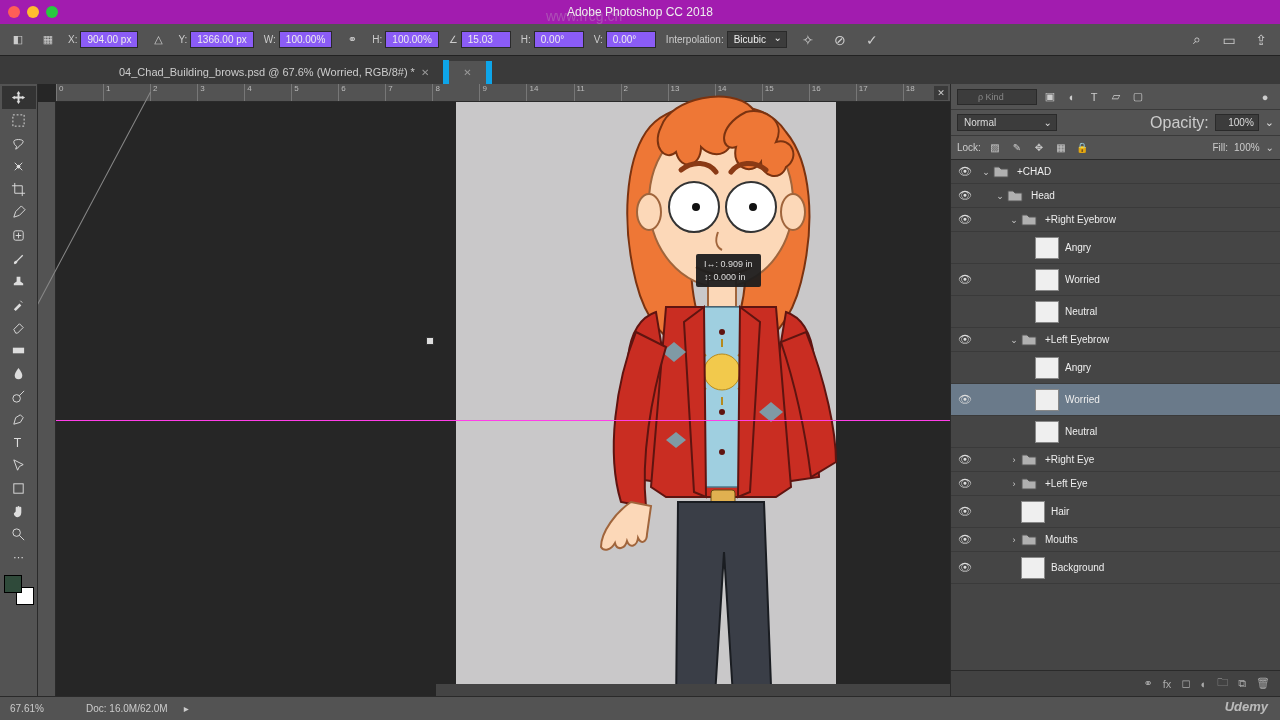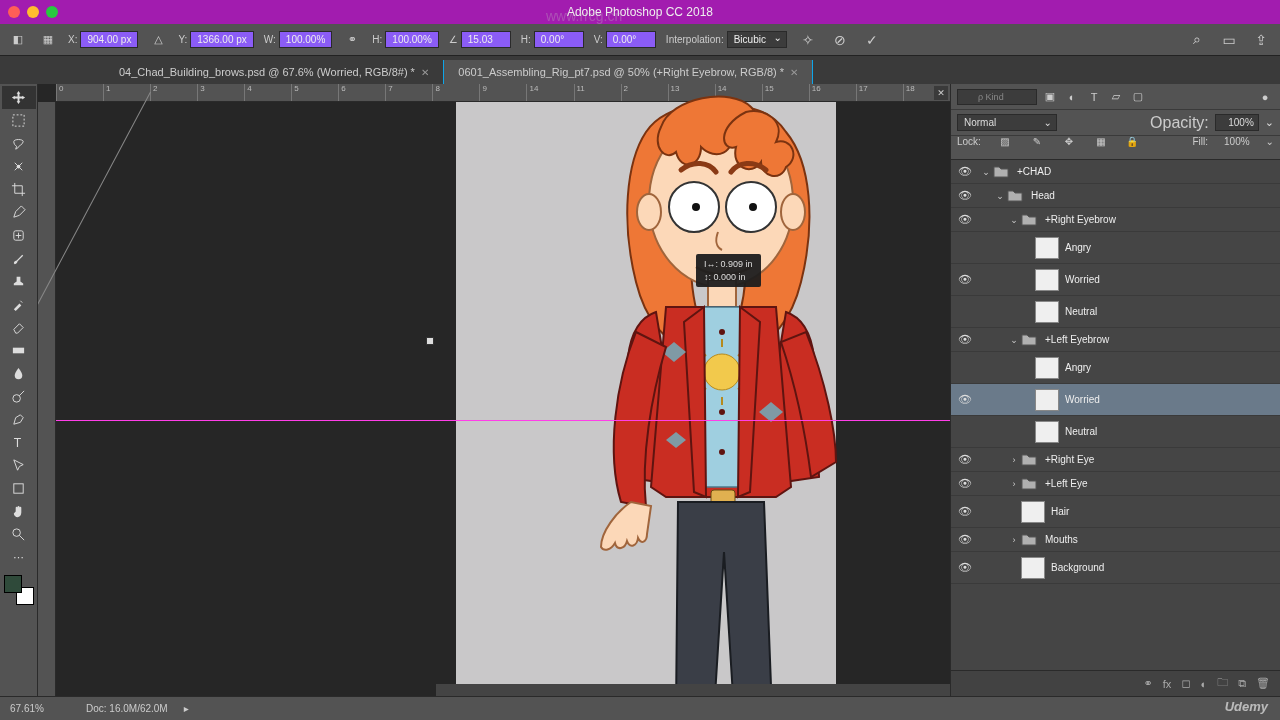--- a/index.html
+++ b/index.html
@@ -15,21 +15,21 @@
 .optbar .ico { width: 20px; height: 20px; display: flex; align-items: center; justify-content: center; color: #ccc; }
 .optbar .field { display: flex; align-items: center; gap: 3px; }
 .optbar .lbl { color: #ccc; font-size: 10px; }
 .optbar .val { background: #8b5cf6; color: #eee; padding: 2px 6px; border: 1px solid #2a2a2a; font-size: 10px; min-width: 50px; }
 .optbar .sel { background: #3c3c3c; color: #eee; padding: 2px 20px 2px 6px; border: 1px solid #2a2a2a; font-size: 10px; position: relative; }
 .optbar .sel::after { content: "⌄"; position: absolute; right: 4px; top: 0; }
 .optbar .spacer { flex: 1; }
 .optbar .btn { width: 22px; height: 22px; display: flex; align-items: center; justify-content: center; color: #ccc; font-size: 14px; }
 
 .tabbar { height: 28px; background: #3a3a3a; display: flex; align-items: flex-end; padding-left: 105px; }
-.tab { padding: 6px 14px; background: #3a3a3a; color: #ccc; font-size: 11px; border-right: 1px solid #0ea5e9; display: flex; align-items: center; gap: 6px; justify-content: center; }
+.tab { padding: 6px 14px; background: #3a3a3a; color: #ccc; font-size: 11px; border-right: 6px solid #0ea5e9; display: flex; align-items: center; gap: 6px; justify-content: center; }
 .tab.active { background: #535353; }
 .tab .x { color: #999; font-size: 10px; }
 
 .workarea { position: absolute; top: 84px; left: 0; right: 0; bottom: 24px; display: flex; }
 .toolbox { width: 38px; background: #535353; border-right: 1px solid #2a2a2a; padding-top: 2px; }
 .toolbox .tool { width: 34px; height: 23px; display: flex; align-items: center; justify-content: center; color: #ddd; margin: 0 auto; position: relative; }
 .toolbox .tool.sel { background: #333; }
 .toolbox .tool svg { width: 15px; height: 15px; }
 .swatches { margin-top: 6px; position: relative; width: 30px; height: 30px; left: 4px; }
 .swatches .bg { position: absolute; right: 0; bottom: 0; width: 18px; height: 18px; background: #fff; border: 1px solid #000; }
@@ -69,21 +69,21 @@
 .filterrow { height: 26px; display: flex; align-items: center; padding: 0 6px; gap: 4px; border-bottom: 1px solid #3a3a3a; }
 .filterrow .search { flex: 0 0 80px; background: #3c3c3c; border: 1px solid #2a2a2a; padding: 2px 20px; font-size: 9px; color: #888; }
 .filterrow .fico { width: 18px; height: 18px; display: flex; align-items: center; justify-content: center; color: #ccc; font-size: 11px; }
 
 .blendrow { height: 26px; display: flex; align-items: center; padding: 0 6px; gap: 6px; border-bottom: 1px solid #3a3a3a; }
 .blendrow .sel { background: #3c3c3c; border: 1px solid #2a2a2a; padding: 2px 6px; font-size: 10px; flex: 0 0 100px; position: relative; }
 .blendrow .sel::after { content: "⌄"; position: absolute; right: 4px; }
 .blendrow .lbl { font-size: 16px; color: #ccc; }
 .blendrow .pct { background: #3c3c3c; border: 1px solid #2a2a2a; padding: 2px 4px; font-size: 10px; width: 44px; text-align: right; }
 
-.lockrow { height: 24px; display: flex; align-items: flex-start; padding: 0 6px; gap: 16px; border-bottom: 1px solid #2a2a2a; font-size: 10px; color: #ccc; }
+.lockrow { height: 24px; display: flex; align-items: center; padding: 0 6px; gap: 6px; border-bottom: 1px solid #2a2a2a; font-size: 10px; color: #ccc; }
 .lockrow .ico { width: 16px; text-align: center; }
 
 .layerlist { flex: 1; overflow-y: auto; background: #454545; }
 .layer { display: flex; align-items: center; height: 32px; border-bottom: 1px solid #3a3a3a; padding-right: 6px; }
 .layer.sel { background: #6a7a8a; }
 .layer.small { height: 24px; }
 .eye { width: 28px; text-align: center; color: #ddd; font-size: 11px; }
 .tw { width: 14px; text-align: center; font-size: 9px; color: #ccc; }
 .indent { display: inline-block; }
 .thumb { width: 24px; height: 22px; background: #efefef; border: 1px solid #888; margin-right: 6px; flex-shrink: 0; }
@@ -157,21 +157,20 @@
   <div class="btn">▭</div>
   <div class="btn">⇪</div>
 </div>
 
 <div class="tabbar">
   <div class="tab">
       <span>04_Chad_Building_brows.psd @ 67.6% (Worried, RGB/8#) *</span>
       <span class="x">✕</span>
     </div>
   <div class="tab active">
-      <span>0601_Assembling_Rig_pt7.psd @ 50% (+Right Eyebrow, RGB/8) *</span>
       <span class="x">✕</span>
     </div>
 </div>
 
 <div class="panel-close">✕</div>
 
 <div class="workarea">
 
   <div class="toolbox">
     <div class="tool sel">

